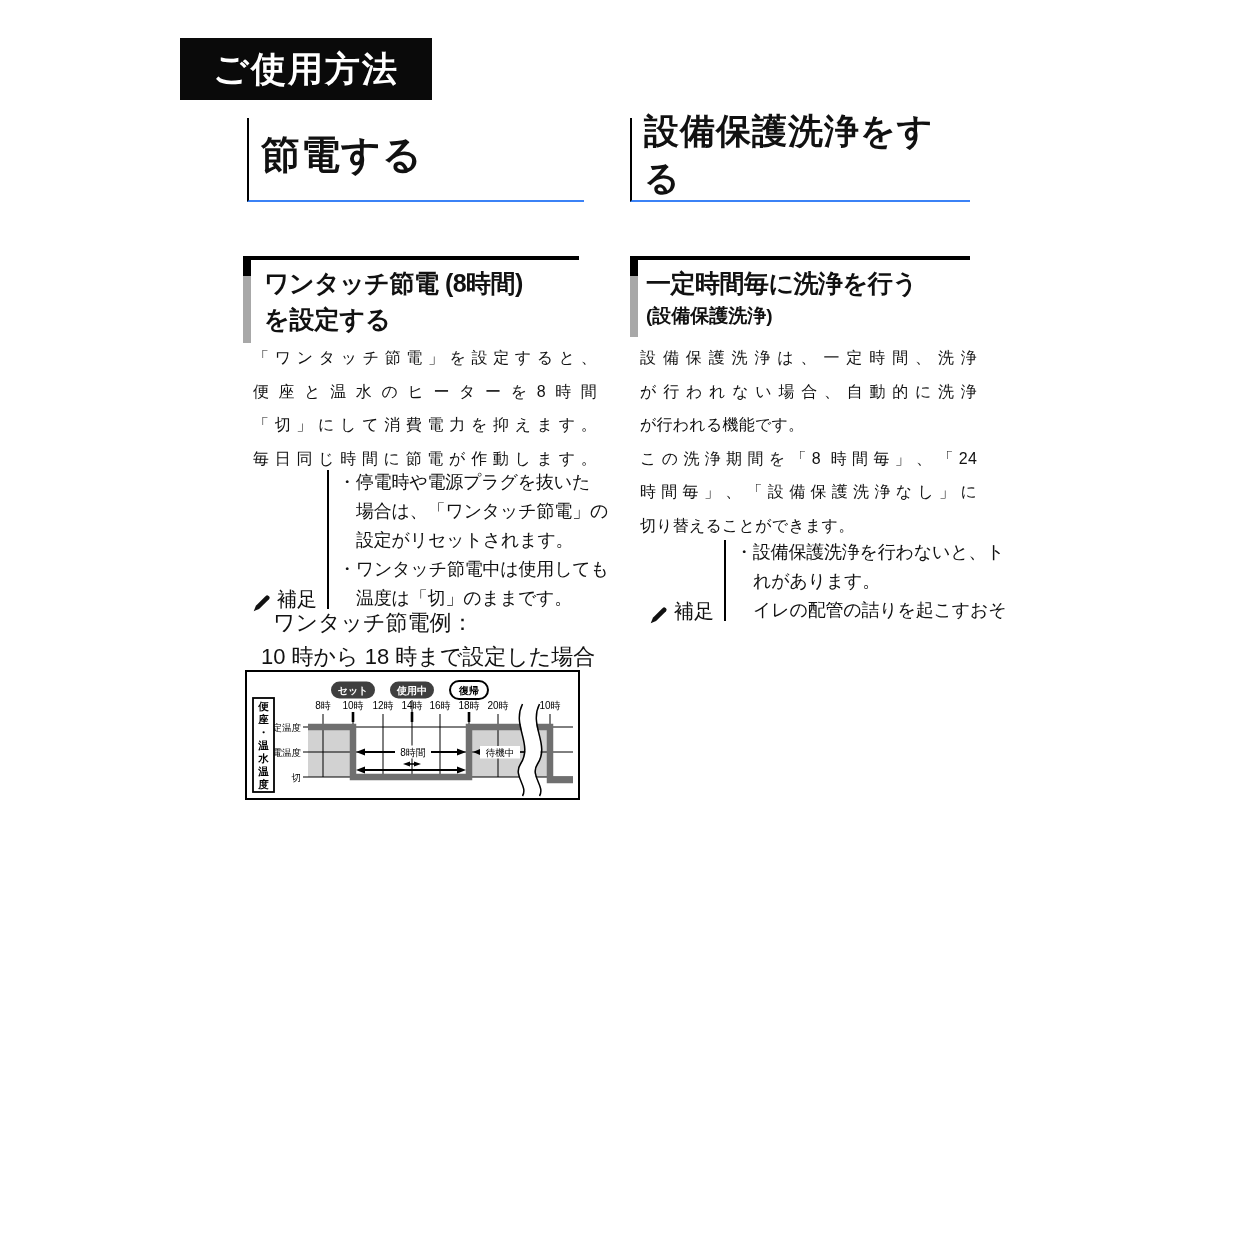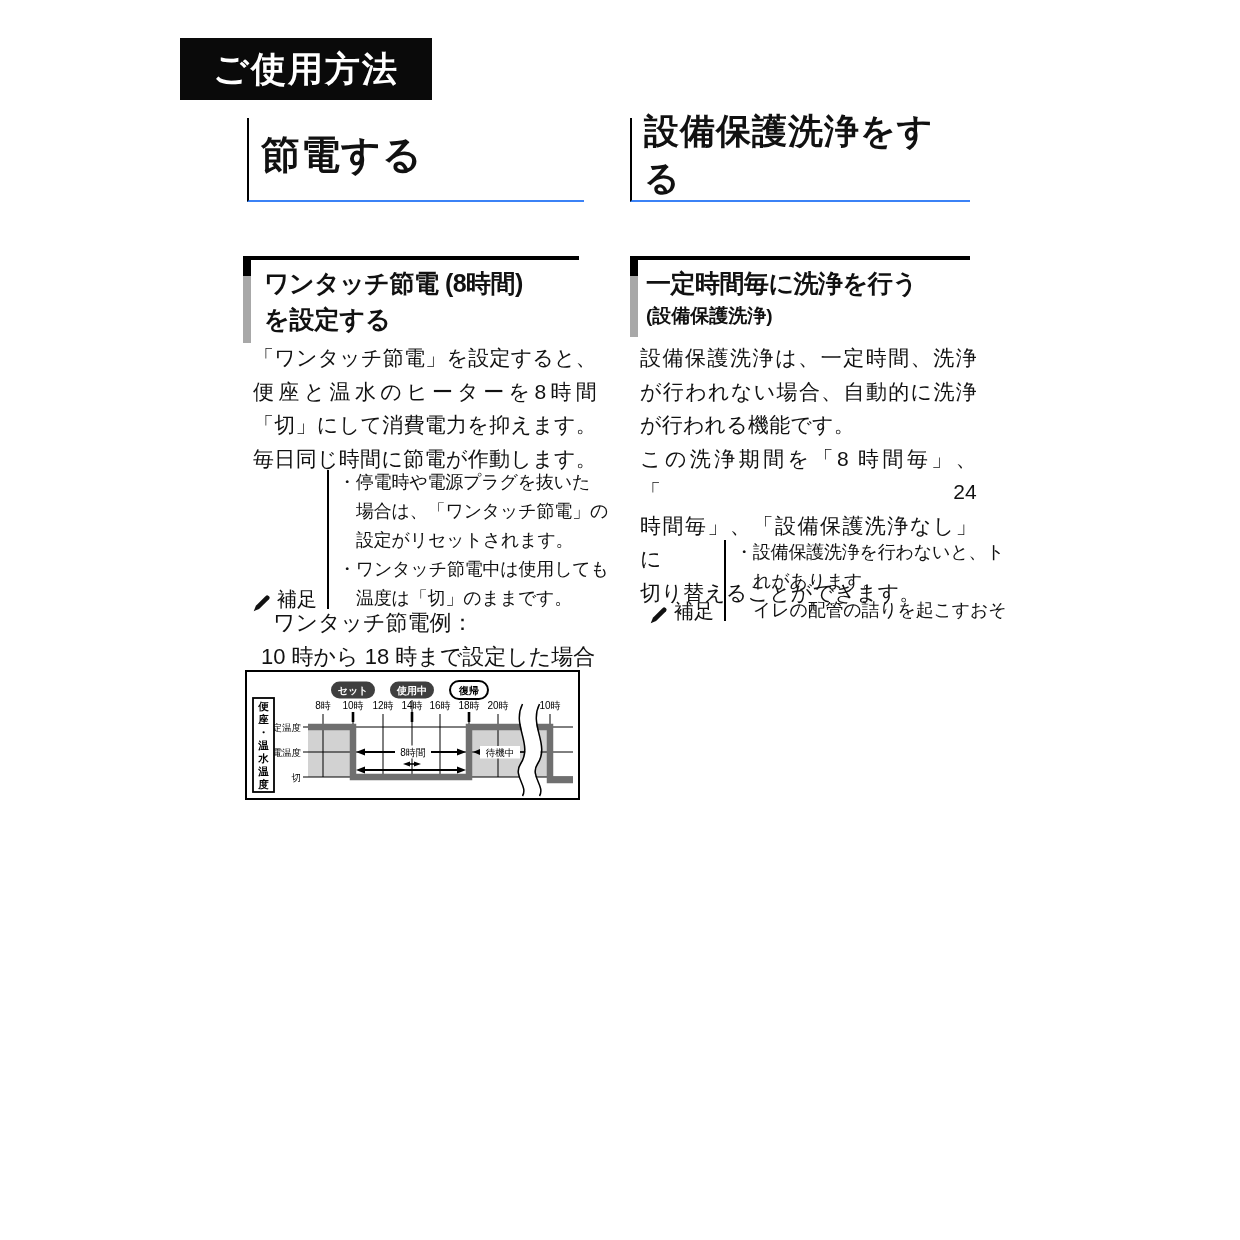--- a/index.html
+++ b/index.html
@@ -24,21 +24,21 @@
     position:absolute;top:256px;border-top:4px solid #000;box-sizing:border-box;padding:5px 0 6px 16px;
   }
   .sub .bar{position:absolute;left:0;top:0;width:8px;height:100%;background:#a8a8a8;}
   .sub .bar::before{content:"";position:absolute;left:0;top:0;width:8px;height:16px;background:#000;}
   #left-sub{left:243px;width:336px;padding-left:21px;}
   #right-sub{left:630px;width:340px;}
   .sub .l1{font-size:25px;font-weight:600;line-height:36px;letter-spacing:-0.5px;}
   .sub .l2{font-size:25px;font-weight:600;line-height:36px;}
   .sub .l2small{font-size:19px;font-weight:600;line-height:30px;}
   
-  .body-col{position:absolute;font-size:21px;line-height:33.5px;letter-spacing:0.2px;}
+  .body-col{position:absolute;font-size:16px;line-height:33.5px;letter-spacing:0.2px;}
   #left-body{left:253px;top:341px;width:344px;}
   #right-body{left:640px;top:341px;width:337px;}
   .line{text-align:justify;text-align-last:justify;}
   .nat{text-align:left;text-align-last:left;}
   
   .note{position:absolute;display:flex;align-items:stretch;}
   #left-note{left:251px;top:468px;}
   #right-note{left:648px;top:538px;}
   .note .head{display:flex;align-items:flex-end;gap:6px;font-size:20px;line-height:27px;padding-top:1px;white-space:nowrap;}
   .note .head svg{margin-top:3px;}

